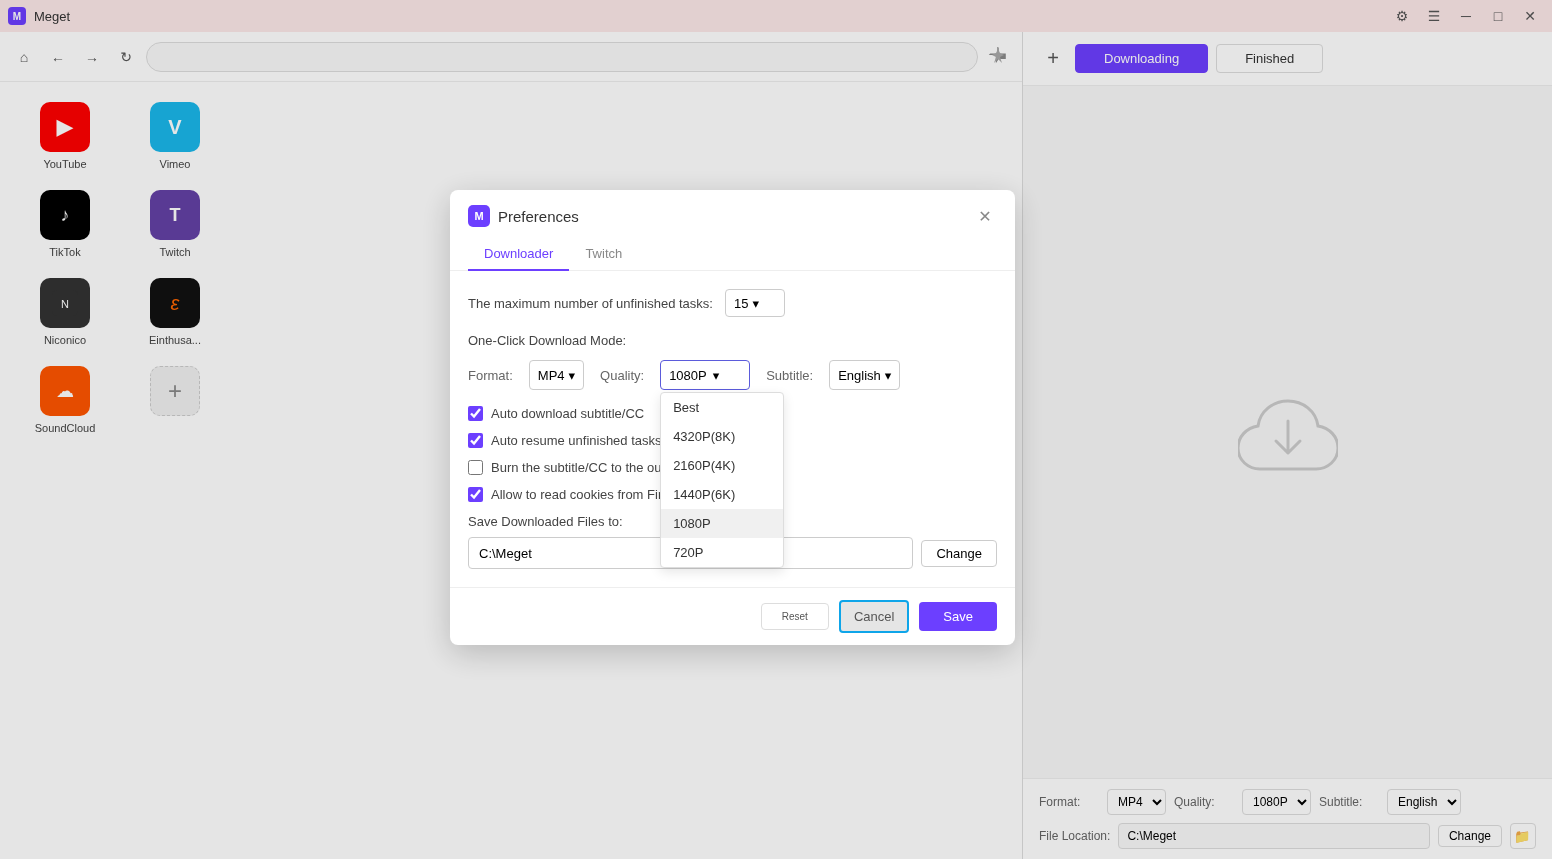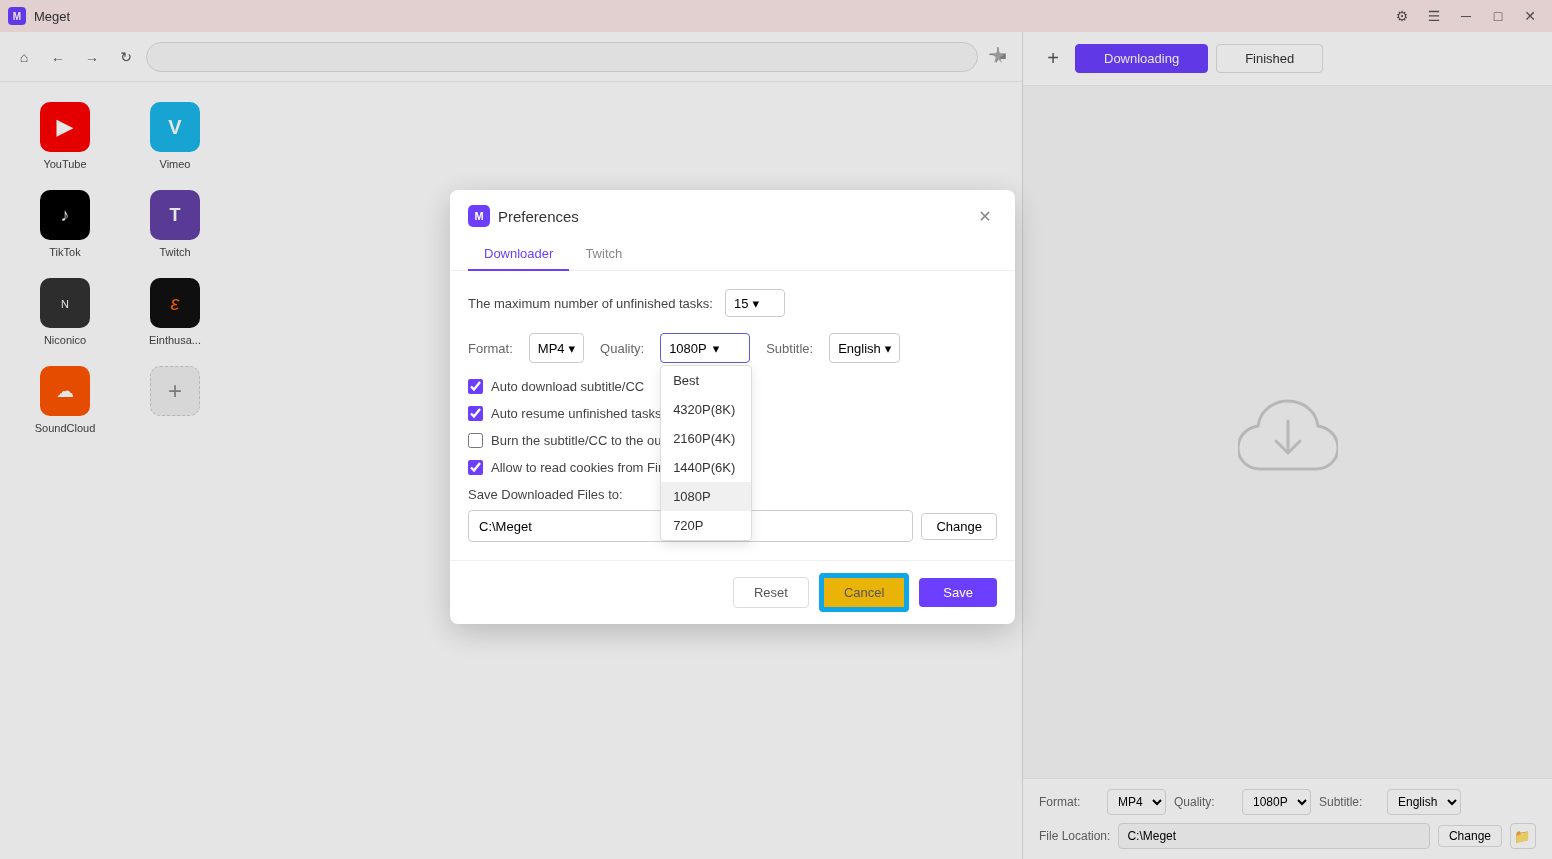--- a/index.html
+++ b/index.html
@@ -90,40 +90,40 @@
     .max-tasks-select { height: 28px; border: 1px solid #ccc; border-radius: 4px; padding: 0 8px; font-size: 13px; display: flex; align-items: center; gap: 4px; background: white; cursor: pointer; min-width: 60px; }
 
     .one-click-label { font-size: 13px; color: #444; font-weight: 500; margin-bottom: 12px; }
     .format-quality-row { display: flex; align-items: center; gap: 16px; margin-bottom: 16px; }
     .fq-label { font-size: 13px; color: #666; }
     .fq-select { height: 30px; border: 1px solid #ccc; border-radius: 4px; padding: 0 8px; font-size: 13px; background: white; cursor: pointer; display: flex; align-items: center; gap: 4px; position: relative; }
 
     
     .quality-dropdown-wrapper { position: relative; }
     .quality-select-btn { height: 30px; border: 1px solid #5b5bdb; border-radius: 4px; padding: 0 8px; font-size: 13px; background: white; cursor: pointer; display: flex; align-items: center; gap: 6px; min-width: 90px; }
-    .quality-dropdown { position: absolute; top: 32px; left: 0; width: 92px; background: white; border: 1px solid #ddd; border-radius: 4px; box-shadow: 0 4px 12px rgba(0,0,0,0.1); z-index: 300; }
+    .quality-dropdown { position: absolute; top: 32px; left: 0; width: 124px; background: white; border: 1px solid #ddd; border-radius: 4px; box-shadow: 0 4px 12px rgba(0,0,0,0.1); z-index: 300; }
     .quality-option { padding: 7px 12px; font-size: 13px; color: #333; cursor: pointer; }
     .quality-option.selected { background: #f0f0f0; }
 
     
     .checkbox-row { display: flex; gap: 8px; margin-bottom: 12px; }
     .checkbox-row input[type=checkbox] { width: 15px; height: 15px; accent-color: #6c3fff; cursor: pointer; }
     .checkbox-label { font-size: 13px; color: #444; }
 
     
     .save-section { margin-top: 6px; }
     .save-label { font-size: 13px; color: #444; margin-bottom: 8px; }
     .save-path-row { display: flex; gap: 8px; align-items: center; }
     .save-path-input { flex: 1; height: 32px; border: 1px solid #ccc; border-radius: 4px; padding: 0 10px; font-size: 13px; background: white; }
     .change-btn { padding: 5px 14px; border: 1px solid #ccc; border-radius: 4px; background: white; font-size: 13px; cursor: pointer; }
 
     
     .dialog-footer { display: flex; align-items: center; justify-content: flex-end; gap: 10px; padding: 12px 18px; border-top: 1px solid #eee; }
-    .btn-reset { padding: 7px 20px; border: 1px solid #ddd; border-radius: 4px; background: white; font-size: 13px; cursor: pointer; color: #555; }
-    .btn-cancel { padding: 7px 20px; border: 5px solid #0ea5e9; border-radius: 4px; background: #eab308; font-size: 13px; cursor: pointer; color: #555; }
+    .btn-reset { padding: 7px 20px; border: 1px solid #ddd; border-radius: 4px; background: white; font-size: 10px; cursor: pointer; color: #555; }
+    .btn-cancel { padding: 7px 13px; border: 2px solid #0ea5e9; border-radius: 4px; background: #e5e5e5; font-size: 13px; cursor: pointer; color: #555; }
     .btn-save { padding: 7px 24px; border: none; border-radius: 4px; background: #6c3fff; color: white; font-size: 13px; cursor: pointer; }
 
     select { outline: none; }
   </style>
 </head>
 <body>
 
 <div class="titlebar">
   <div class="titlebar-left">
     <div class="titlebar-logo">M</div>
@@ -264,20 +264,21 @@
 
     <div class="dialog-row">
       <span class="dialog-row-label">The maximum number of unfinished tasks:</span>
       <div class="max-tasks-select">
         <span>15</span>
         <span>▾</span>
       </div>
     </div>
 
     <div>
+      <div class="one-click-label">One-Click Download Mode:</div>
       <div class="format-quality-row">
         <span class="fq-label">Format:</span>
         <div class="fq-select">
           <span>MP4</span>
           <span>▾</span>
         </div>
         <span class="fq-label">Quality:</span>
 
         <div class="quality-dropdown-wrapper">
           <div class="quality-select-btn">

